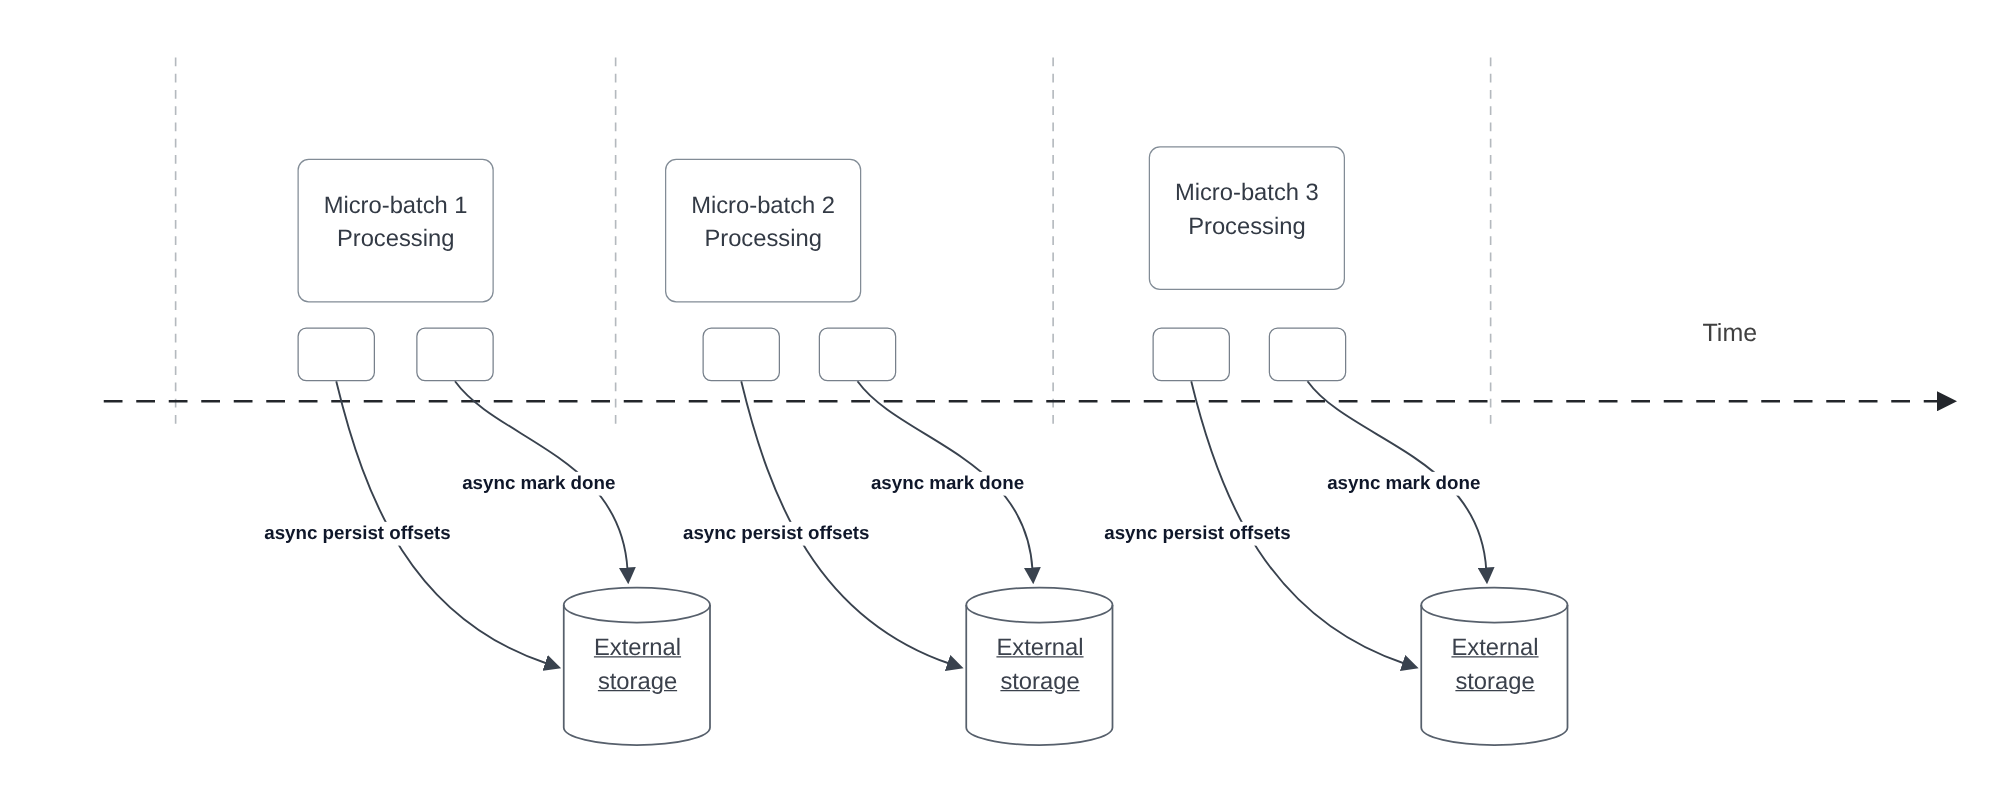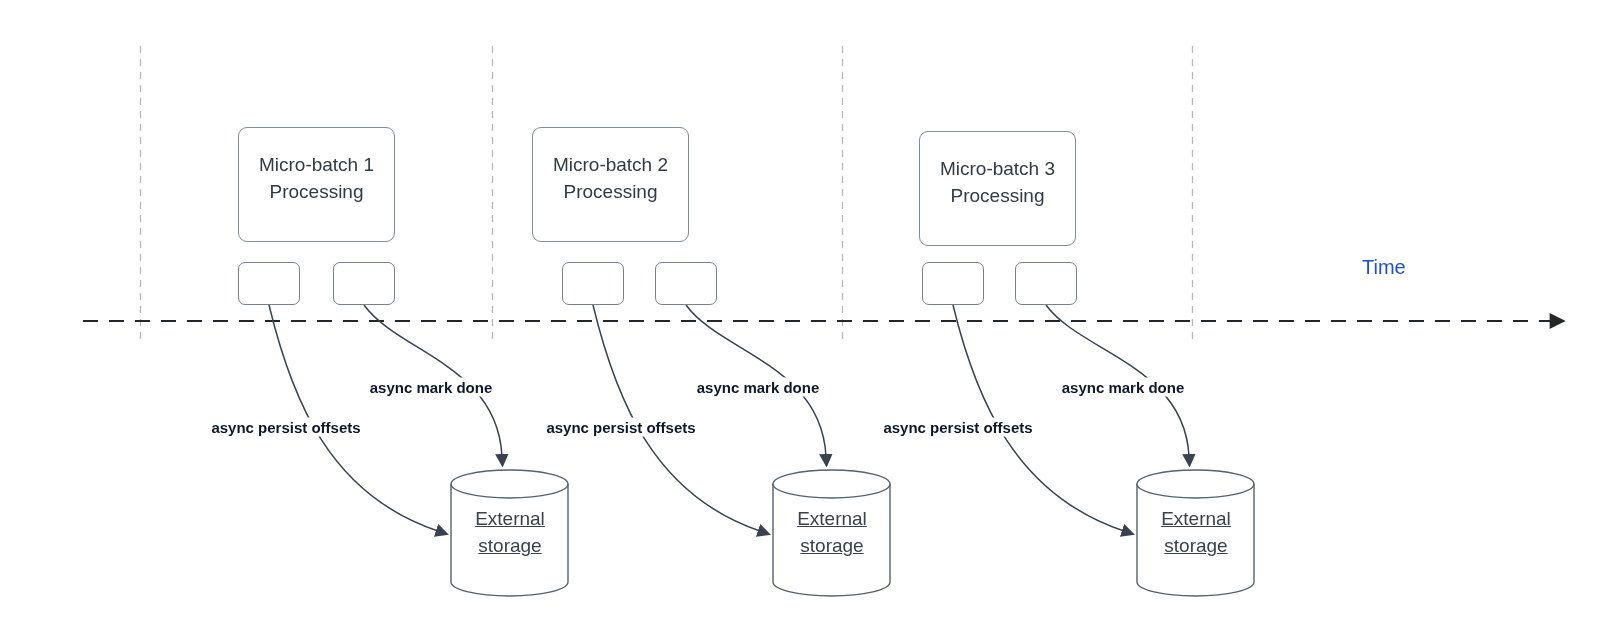--- a/index.html
+++ b/index.html
@@ -22,39 +22,39 @@
   .arrow-label {
     position:absolute; transform:translate(-50%,-50%);
     background:#ffffff; color:#0f172a; font-weight:bold; font-size:15px;
     padding:1px 4px; white-space:nowrap;
   }
   .cyl-text {
     position:absolute; width:118px; text-align:center; color:#3b414c;
     font-size:19px; line-height:27px;text-decoration:underline;
   }
   .time-label {
-    position:absolute; left:1362px; top:256px; color:#1d4ed8; font-size:20px;
+    position:absolute; left:1362px; top:256px; color:#404040; font-size:20px;
   }
 
   
   .proc-b1 { left:238px; top:127px; }
   .task-b1a { left:238px; top:262px; }
   .task-b1b { left:333px; top:262px; }
   .lbl-persist-b1 { left:286px; top:427px; }
   .lbl-done-b1 { left:431px; top:387px; }
   .cyl-text-1 { left:451px; top:505px; }
   
   .proc-b2 { left:532px; top:127px; }
   .task-b2a { left:562px; top:262px; }
   .task-b2b { left:655px; top:262px; }
   .lbl-persist-b2 { left:621px; top:427px; }
   .lbl-done-b2 { left:758px; top:387px; }
   .cyl-text-2 { left:773px; top:505px; }
   
-  .proc-b3 { left:919px; top:131px; }
+  .proc-b3 { left:919px; top:117px; }
   .task-b3a { left:922px; top:262px; }
   .task-b3b { left:1015px; top:262px; }
   .lbl-persist-b3 { left:958px; top:427px; }
   .lbl-done-b3 { left:1123px; top:387px; }
   .cyl-text-3 { left:1137px; top:505px; }
 </style>
 </head>
 <body>
 
 <div class="canvas">

